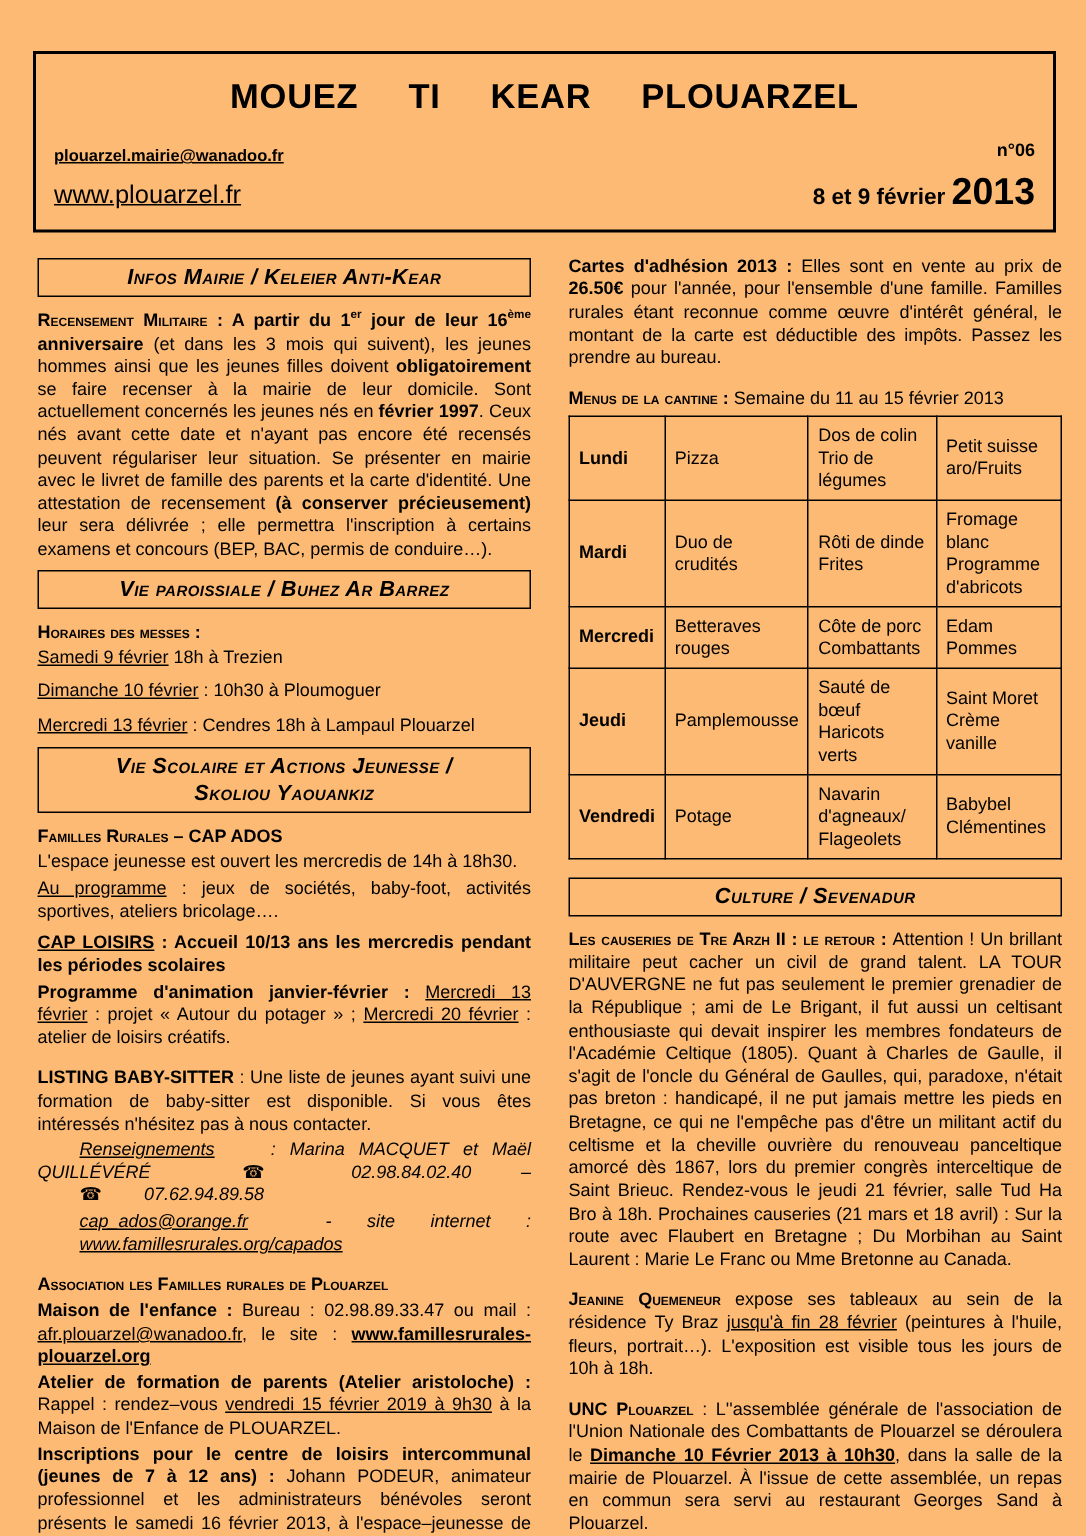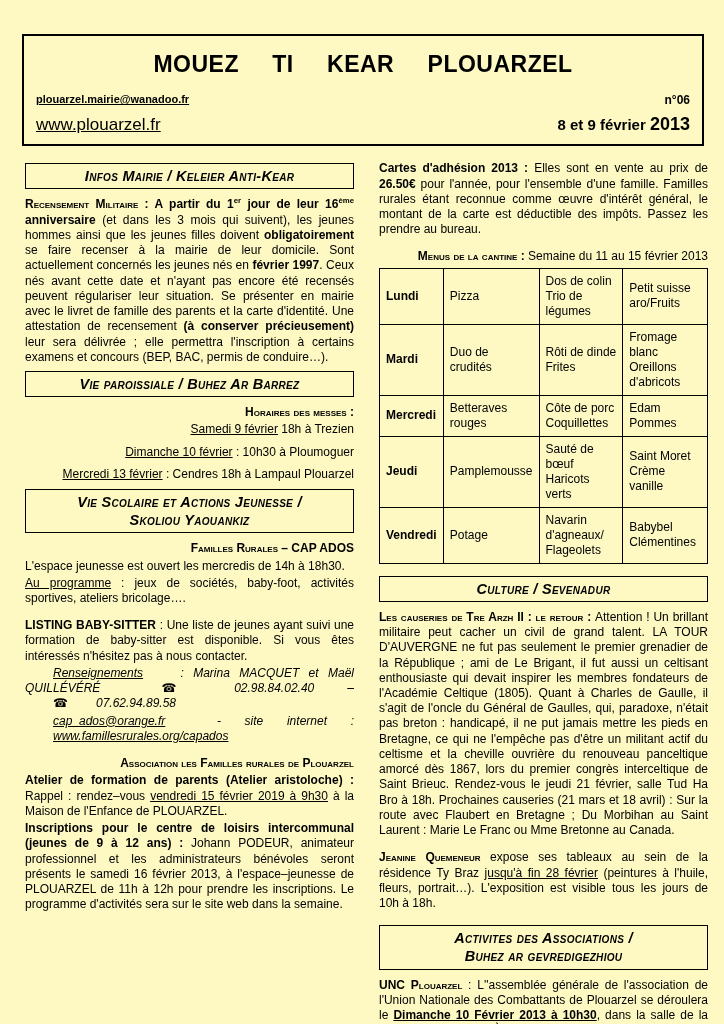--- a/index.html
+++ b/index.html
@@ -1,47 +1,47 @@
 <!DOCTYPE html>
 <html lang="fr"><head>
 <meta charset="utf-8">
 <style>
   html,body{margin:0;padding:0;background:#e8e8e8;}
   .page{
-    position:relative;width:724px;height:1024px;margin:0 auto;background:#fef9c3;
+    position:relative;width:724px;height:1024px;margin:0 auto;background:#fdba74;
     font-family:"Liberation Sans","DejaVu Sans",sans-serif;color:#000;
     font-size:12px;line-height:1.27;overflow:hidden;box-sizing:border-box;
   }
   
   .header-box{
     margin:34px 20px 0 22px;border:2px solid #000;padding:10px 12px 8px 12px;box-sizing:border-box;
   }
   .title{
     text-align:center;font-weight:bold;font-size:23px;word-spacing:1.15em;letter-spacing:.5px;
     margin:4px 0 14px 0;
   }
   .header-row{display:flex;justify-content:space-between;align-items:center;}
   .header-left{display:flex;flex-direction:column;gap:7px;}
   .hdr-email{font-weight:bold;font-size:11px;text-decoration:underline;color:#000;}
   .hdr-site{font-size:17px;text-decoration:underline;color:#000;}
   .header-right{text-align:right;font-weight:bold;}
   .issue{font-size:12px;margin-bottom:5px;}
   .date{font-size:15px;}
-  .date .year{font-size:18px;}
+  .date .year{font-size:25px;}
   
   .cols{display:flex;gap:25px;padding:15px 18px 0 25px;box-sizing:border-box;}
   .col{width:329px;flex:0 0 329px;}
   
   .sec-title{
     border:1.5px solid #000;text-align:center;font-weight:bold;font-style:italic;
     font-variant:small-caps;font-size:14.5px;line-height:1.25;letter-spacing:.3px;
     padding:3px 20px;margin:2px 0 8px 0;white-space:pre-line;
   }
   .para{margin:0 0 6px 0;text-align:justify;}
-  .line{margin:0 0 7px 16px;text-align:right;}
+  .line{margin:0 0 7px 0;}
   .mb0{margin-bottom:2px;}
   .gap{height:6px;}
   
   .b{font-weight:bold;}
   .i{font-style:italic;margin-left:28px;}
   .u{text-decoration:underline;}
   .sc{font-variant:small-caps;}
   sup{font-size:.65em;line-height:0;}
   
   table.menu{width:100%;border-collapse:collapse;border:1.5px solid #000;margin:3px 0 12px 0;}
@@ -80,28 +80,31 @@
       <p class="line mb0"><span class="b sc">Horaires des messes :</span></p>
       <p class="line"><span class="u">Samedi 9 février</span><span>  18h à Trezien</span></p>
       <p class="line"><span class="u">Dimanche 10 février</span><span> : 10h30 à Ploumoguer</span></p>
       <p class="line"><span class="u">Mercredi 13 février</span><span> : Cendres 18h à  Lampaul Plouarzel</span></p>
 
       <div class="sec-title">Vie Scolaire et Actions Jeunesse /
 Skoliou Yaouankiz</div>
       <p class="line mb0"><span class="b sc">Familles Rurales – CAP ADOS</span></p>
       <p class="para mb0"><span>L'espace jeunesse est ouvert les mercredis de 14h à 18h30.</span></p>
       <p class="para"><span class="u">Au programme</span><span> : jeux de sociétés, baby-foot, activités sportives, ateliers bricolage….</span></p>
+      <p class="para mb0"><span class="b u">CAP LOISIRS</span><span class="b"> : Accueil 10/13 ans les mercredis pendant les périodes scolaires</span></p>
+      <p class="para"><span class="b">Programme d'animation janvier-février :</span><span> </span><span class="u">Mercredi 13 février</span><span> : projet « Autour du potager » ; </span><span class="u">Mercredi 20 février</span><span> : atelier de loisirs créatifs.</span></p>
       <div class="gap"></div>
       <p class="para mb0"><span class="b">LISTING BABY-SITTER</span><span> : Une liste de jeunes ayant suivi une formation de baby-sitter est disponible. Si vous êtes intéressés n'hésitez pas à nous contacter.</span></p>
       <p class="para mb0"><span class="i u">Renseignements</span><span class="i"> : Marina MACQUET et Maël QUILLÉVÉRÉ </span><span class="i">☎</span><span class="i">02.98.84.02.40 – </span><span class="i">☎</span><span class="i">07.62.94.89.58</span></p>
       <p class="para"><span class="i u">cap_ados@orange.fr</span><span class="i"> - site internet : </span><span class="i u">www.famillesrurales.org/capados</span></p>
       <div class="gap"></div>
       <p class="line mb0"><span class="b sc">Association les Familles rurales de Plouarzel</span></p>
+      <p class="para mb0"><span class="b">Maison de l'enfance :</span><span> Bureau : 02.98.89.33.47 ou mail : </span><span class="u">afr.plouarzel@wanadoo.fr</span><span>, le site : </span><span class="b u">www.famillesrurales-plouarzel.org</span></p>
       <p class="para mb0"><span class="b">Atelier de formation de parents (Atelier aristoloche) :</span><span> Rappel : rendez–vous </span><span class="u">vendredi 15 février 2019 à 9h30</span><span> à la Maison de l'Enfance de PLOUARZEL.</span></p>
-      <p class="para"><span class="b">Inscriptions pour le centre de loisirs intercommunal (jeunes de 9 à 12 ans) :</span><span> Johann PODEUR, animateur professionnel et les administrateurs bénévoles seront présents le samedi 16 février 2013, à l'espace–jeunesse de PLOUARZEL de 11h à 12h pour prendre les inscriptions. Le programme d'activités sera sur le site web dans la semaine.</span></p>
+      <p class="para"><span class="b">Inscriptions pour le centre de loisirs intercommunal (jeunes de 7 à 12 ans) :</span><span> Johann PODEUR, animateur professionnel et les administrateurs bénévoles seront présents le samedi 16 février 2013, à l'espace–jeunesse de PLOUARZEL de 11h à 12h pour prendre les inscriptions. Le programme d'activités sera sur le site web dans la semaine.</span></p>
     </div>
 
     <div class="col">
       <p class="para"><span class="b">Cartes d'adhésion 2013 :</span><span> Elles sont en vente au prix de </span><span class="b">26.50€</span><span> pour l'année, pour l'ensemble d'une famille. Familles rurales étant reconnue comme œuvre d'intérêt général, le montant de la carte est déductible des impôts. Passez les prendre au bureau.</span></p>
       <div class="gap"></div>
       <p class="line mb0"><span class="b sc">Menus de la cantine</span><span class="b"> : </span><span>Semaine du 11 au 15 février 2013</span></p>
 
       <table class="menu">
         <colgroup>
           <col style="width:19.5%">
@@ -118,29 +121,29 @@
             <td>Petit suisse
 aro/Fruits</td>
           </tr>
           <tr>
             <td class="day">Mardi</td>
             <td>Duo de
 crudités</td>
             <td>Rôti de dinde
 Frites</td>
             <td>Fromage blanc
-Oreillons
+Programme
 d'abricots</td>
           </tr>
           <tr>
             <td class="day">Mercredi</td>
             <td>Betteraves
 rouges</td>
             <td>Côte de porc
-Coquillettes</td>
+Combattants</td>
             <td>Edam
 Pommes</td>
           </tr>
           <tr>
             <td class="day">Jeudi</td>
             <td>Pamplemousse</td>
             <td>Sauté de bœuf
 Haricots verts</td>
             <td>Saint Moret
 Crème vanille</td>
@@ -155,20 +158,18 @@
 Clémentines</td>
           </tr>
         </tbody>
       </table>
 
       <div class="sec-title">Culture / Sevenadur</div>
       <p class="para"><span class="b sc">Les causeries de Tre Arzh II : le retour</span><span class="b"> : </span><span>Attention ! Un brillant militaire peut cacher un civil de grand talent. LA TOUR D'AUVERGNE ne fut pas seulement le premier grenadier de la République ; ami de Le Brigant, il fut aussi un celtisant enthousiaste qui devait inspirer les membres fondateurs de l'Académie Celtique (1805). Quant à Charles de Gaulle, il s'agit de l'oncle du Général de Gaulles, qui, paradoxe, n'était pas breton : handicapé, il ne put jamais mettre les pieds en Bretagne, ce qui ne l'empêche pas d'être un militant actif du celtisme et la cheville ouvrière du renouveau panceltique amorcé dès 1867, lors du premier congrès interceltique de Saint Brieuc. Rendez-vous le jeudi 21 février, salle Tud Ha Bro à 18h. Prochaines causeries (21 mars et 18 avril) : Sur la route avec Flaubert en Bretagne ; Du Morbihan au Saint Laurent : Marie Le Franc ou Mme Bretonne au Canada.</span></p>
       <div class="gap"></div>
       <p class="para"><span class="b sc">Jeanine Quemeneur</span><span> expose ses tableaux au sein de la résidence Ty Braz </span><span class="u">jusqu'à fin 28 février</span><span> (peintures à l'huile, fleurs, portrait…). L'exposition est visible tous les jours de 10h à 18h.</span></p>
       <div class="gap"></div>
-      <div class="sec-title">Activites des Associations /
-Buhez ar gevredigezhiou</div>
       <p class="para mb0"><span class="b sc">UNC Plouarzel</span><span> : L''assemblée générale de l'association de l'Union Nationale des Combattants de Plouarzel se déroulera le </span><span class="b u">Dimanche 10 Février 2013 à 10h30</span><span>, dans la salle de la mairie de Plouarzel. À l'issue de cette assemblée, un repas en commun sera servi au restaurant Georges Sand à Plouarzel.</span></p>
 
     </div>
 
   </div>
 </div>
 
 </body></html>

